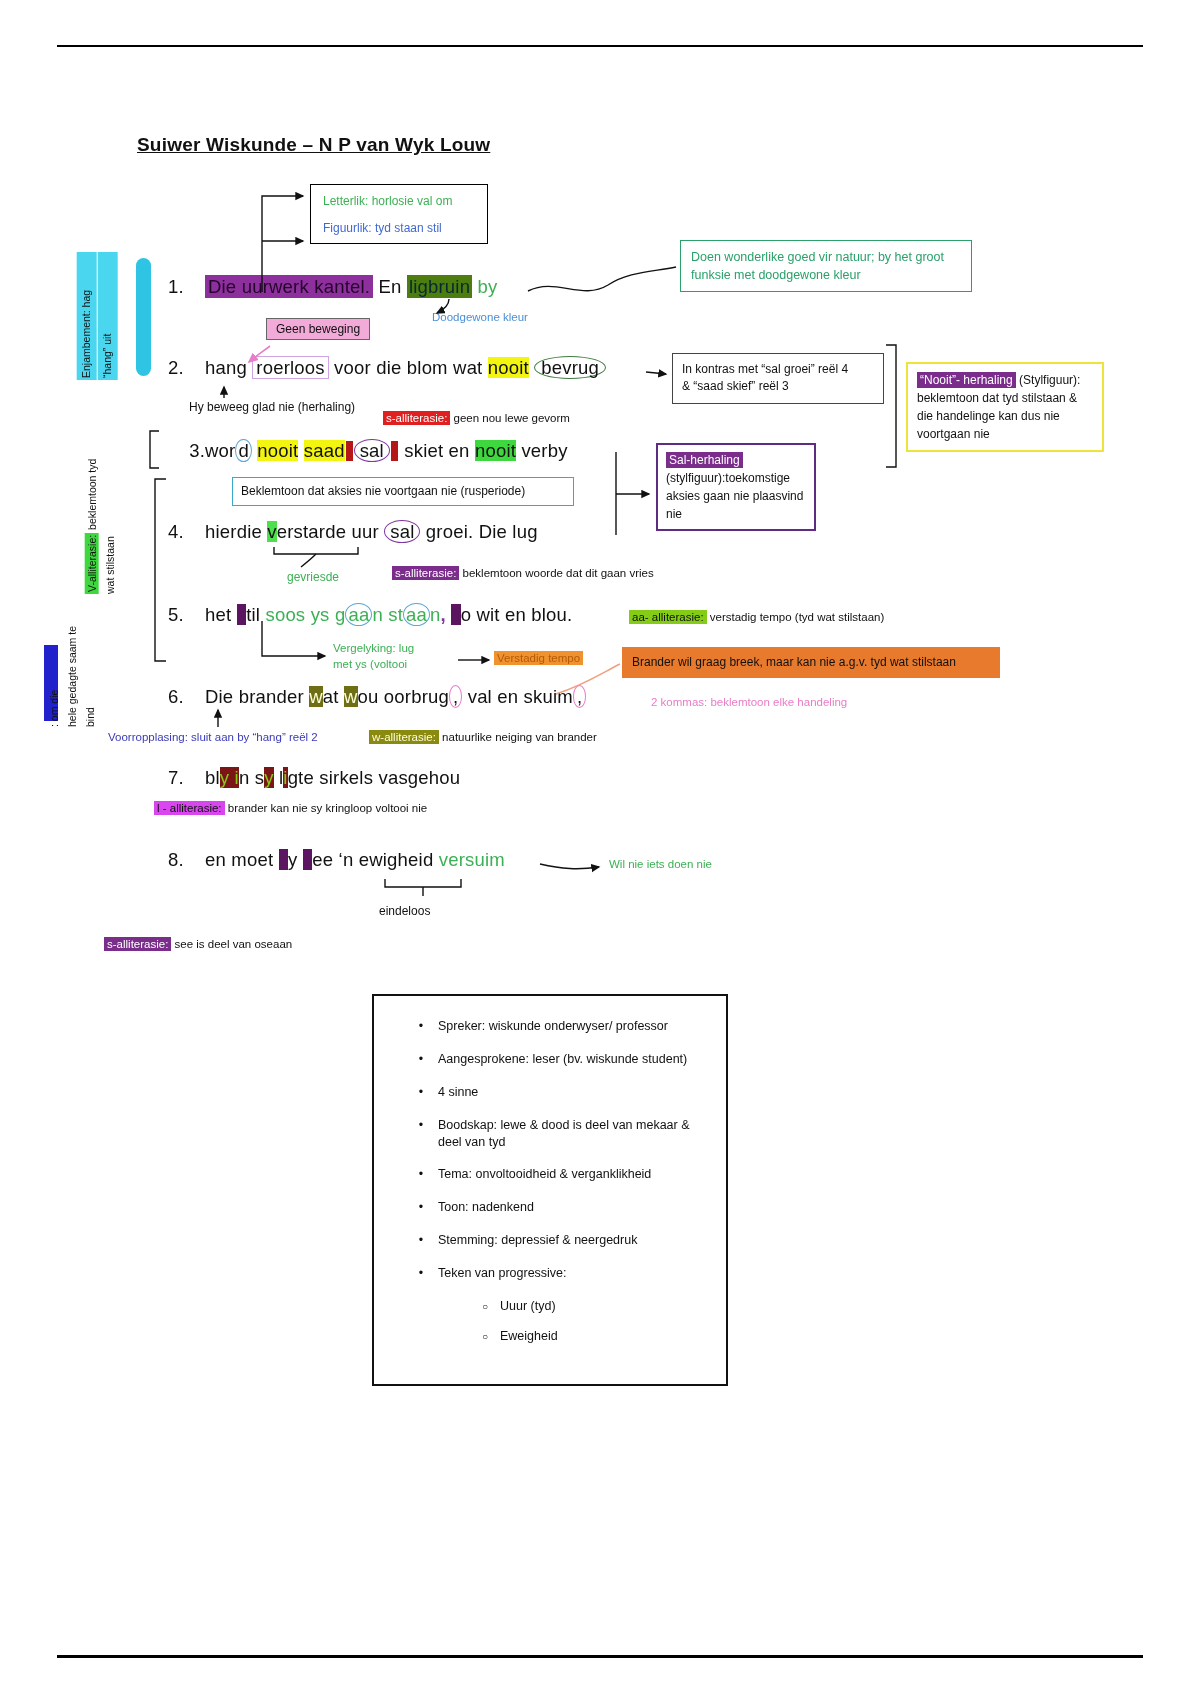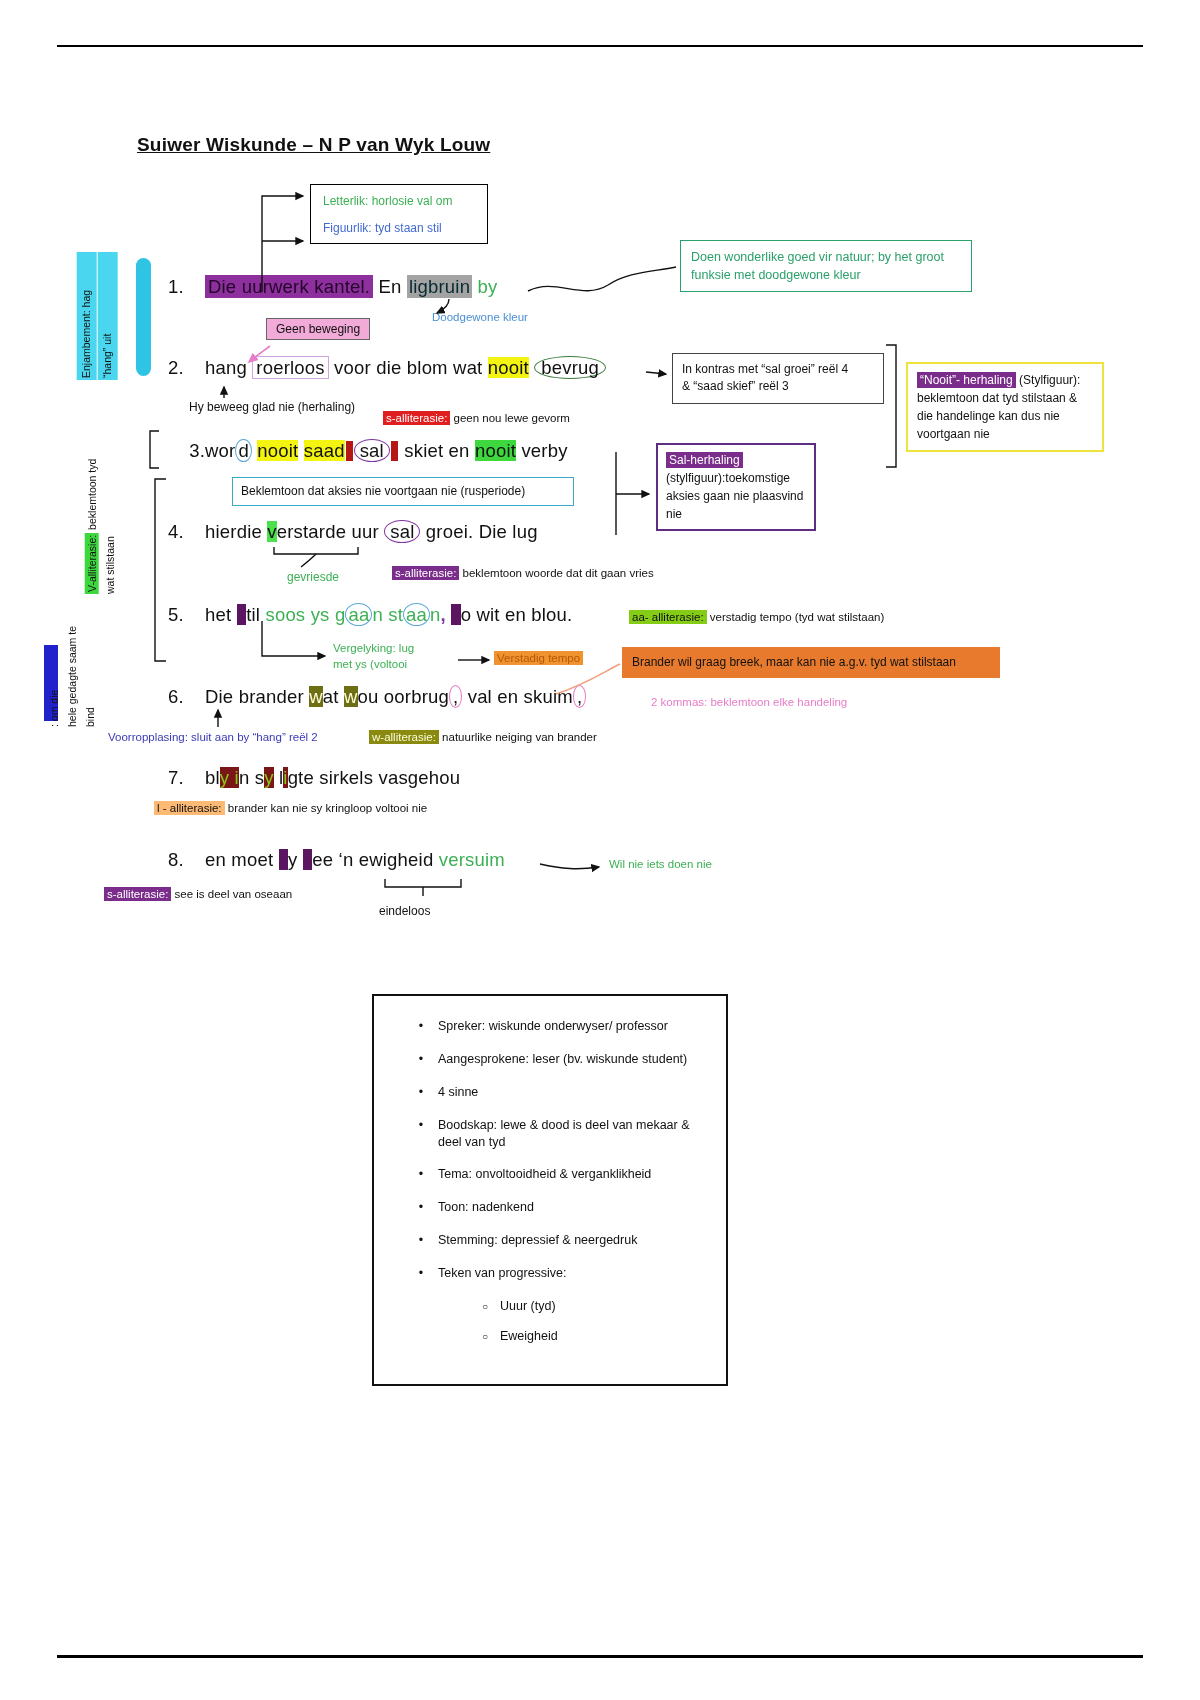--- a/index.html
+++ b/index.html
@@ -8,21 +8,21 @@
   .rule{position:absolute;background:#000;}
   .overlay{position:absolute;left:0;top:0;pointer-events:none;z-index:6;}
 
   .page-title{position:absolute;left:137px;top:134px;font-size:19px;font-weight:700;
               text-decoration:underline;letter-spacing:.2px;}
 
   
   .poemline{position:absolute;font-size:18.5px;letter-spacing:.2px;white-space:nowrap;z-index:3;}
   .poemline .num{display:inline-block;width:37px;}
   .hl-purple{background:#8e2f9e;color:#24052a;padding:1px 3px;}
-  .hl-teal{background:#a3a3a3;color:#062a30;padding:1px 2px;}
+  .hl-teal{background:#4d7c0f;color:#062a30;padding:1px 2px;}
   .hl-yellow{background:#f4f411;}
   .hl-green{background:#3ed83e;}
   .hl-greenletter{background:#4ce04c;}
   .hl-olive{background:#6e6e14;color:#fdfdda;}
   .txt-green{color:#3cb054;}
   .txt-blue{color:#4a8fd4;}
   .txt-pink{color:#e87cc8;}
   .txt-navy{color:#3a3ab8;}
   .comma-purple{color:#8036a0;font-weight:700;}
   .box-outline{border:1.5px solid #d0a3e2;padding:0 3px;}
@@ -34,21 +34,21 @@
   .bar-darkred{background:#7a1616;color:#84cc16;}
   .rbar{display:inline-block;width:7px;height:20px;background:#b51616;vertical-align:text-bottom;margin:0 1px;}
 
   
   .note{position:absolute;font-size:11.5px;white-space:nowrap;z-index:4;line-height:1.4;}
   .lbl{padding:1px 3px;}
   .lbl-red{background:#e02020;color:#fff;}
   .lbl-purple{background:#7b2d8b;color:#fff;}
   .lbl-cyan{background:#84cc16;color:#111;}
   .lbl-olive{background:#8a8a10;color:#fdfdda;}
-  .lbl-darkred{background:#fdba74;color:#33070
+  .lbl-darkred{background:#d946ef;color:#33070
   7;margin-top:8px;}
   .lbl-orange{background:#f0922e;color:#b35a0a;}
 
   
   .bigbox{position:absolute;font-size:12px;z-index:4;line-height:1.45;}
   .letterlik-box{left:310px;top:184px;width:178px;height:60px;border:1.6px solid #000;padding:8px 12px;box-sizing:border-box;}
   .letterlik-box .l2{margin-top:10px;}
   .doen-box{left:680px;top:240px;width:292px;border:1.6px solid #2aa06a;color:#2aa06a;padding:7px 10px;box-sizing:border-box;font-size:12.5px;}
   .kontras-box{left:672px;top:353px;width:212px;border:1.6px solid #444;padding:7px 9px;box-sizing:border-box;}
   .nooit-box{left:906px;top:362px;width:198px;border:2.5px solid #ece43a;padding:7px 9px;box-sizing:border-box;line-height:1.5;}
@@ -221,21 +221,21 @@
 
   <div class="note" style="left:154px;top:800px;">
     <span class="lbl lbl-darkred">l - alliterasie:</span><span> brander kan nie sy kringloop voltooi nie</span>
   </div>
 
   <div class="poemline" style="left:168px;top:849px;">
     <span class="num">8.</span><span>en moet </span><span class="bar-purple">s</span><span>y </span><span class="bar-purple">s</span><span>ee ‘n ewigheid </span><span class="txt-green">versuim</span>
   </div>
 
   <div class="note txt-green" style="left:609px;top:856px;"><span>Wil nie iets doen nie</span></div>
-  <div class="note" style="left:104px;top:886px;text-align:right;">
+  <div class="note" style="left:104px;top:936px;text-align:right;">
     <span class="lbl lbl-purple">s-alliterasie:</span><span> see is deel van oseaan</span>
   </div>
   <div class="note" style="left:379px;top:903px;font-size:12px;"><span>eindeloos</span></div>
 
   <div class="summary">
     <div class="sumrow">
         <span class="blt">•</span>
         <span class="stxt">Spreker: wiskunde onderwyser/ professor</span>
       </div>
     <div class="sumrow">

